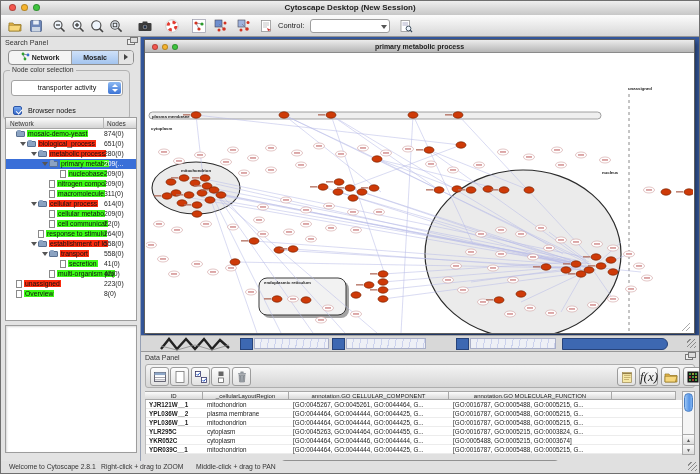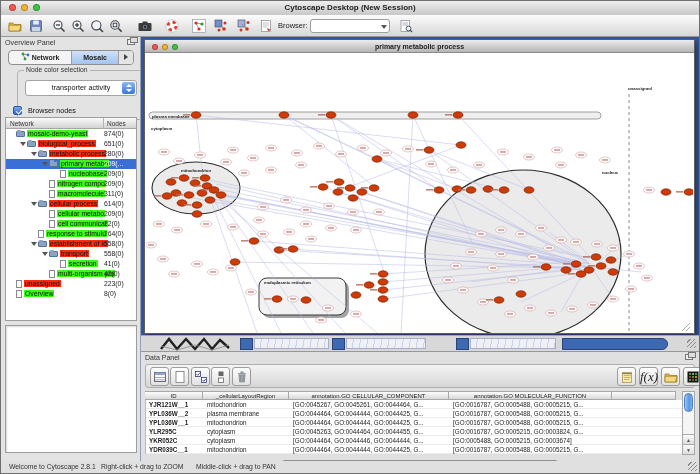--- a/index.html
+++ b/index.html
@@ -24,21 +24,21 @@
   .control-panel{position:absolute;left:0;top:36px;width:140px;bottom:12px;background:#e3e3e3;border-right:1px solid #96a0b4;}
   .cp-header{height:12px;font-size:7.2px;color:#333;line-height:12px;padding-left:4px;}
   .float-ic{position:absolute;right:5px;top:3px;width:8px;height:6px;border:1px solid #777;background:#eee;}
   .float-ic::after{content:"";position:absolute;left:2px;top:-3px;width:6px;height:4px;border:1px solid #777;background:#ddd;}
   .cp-tabs{position:absolute;top:13px;left:7px;width:126px;height:15px;display:flex;border:1px solid #8f8f8f;border-radius:4px;overflow:hidden;background:#f4f4f4;}
   .cp-tab{font-size:7px;font-weight:bold;color:#222;text-align:center;line-height:14px;border-right:1px solid #9f9f9f;white-space:nowrap;overflow:hidden;}
   .cp-tab.network{width:64px;}
   .cp-tab.mosaic{width:48px;background:linear-gradient(#cfe1f8,#a3c4ef);}
   .cp-tab.more{width:14px;border-right:none;background:#e4e4e4;}
   .tri-right{display:inline-block;width:0;height:0;border-top:3px solid transparent;border-bottom:3px solid transparent;border-left:4px solid #444;}
-  .groupbox{position:absolute;top:33px;left:16px;width:127px;height:50px;border:1px solid #b2b2b2;border-radius:4px;}
+  .groupbox{position:absolute;top:33px;left:2px;width:127px;height:50px;border:1px solid #b2b2b2;border-radius:4px;}
   .legend{position:absolute;top:-5px;left:6px;background:#e3e3e3;padding:0 2px;font-size:6.8px;color:#333;}
   .combo{position:absolute;top:9px;left:7px;width:112px;height:16px;background:#fff;border:1px solid #a3a3a3;border-radius:3px;font-size:7.2px;line-height:14px;color:#111;text-align:center;}
   .combo-btn{position:absolute;right:1px;top:1px;width:13px;height:12px;border-radius:2px;background:linear-gradient(#8db9f2,#3c74d6);}
   .combo-btn::before{content:"";position:absolute;left:3.5px;top:2px;border-left:3px solid transparent;border-right:3px solid transparent;border-bottom:3.5px solid #fff;}
   .combo-btn::after{content:"";position:absolute;left:3.5px;bottom:2px;border-left:3px solid transparent;border-right:3px solid transparent;border-top:3.5px solid #fff;}
   .cb-row{position:absolute;top:68px;left:12px;height:12px;}
   .checkbox{position:absolute;left:0;top:1px;width:9px;height:9px;border-radius:2px;background:linear-gradient(#79aaf0,#3668c9);border:1px solid #2b55a8;}
   .checkbox::after{content:"";position:absolute;left:1.5px;top:1.5px;width:5px;height:2.5px;border-left:1.5px solid #fff;border-bottom:1.5px solid #fff;transform:rotate(-48deg);}
   .cb-label{position:absolute;left:15px;top:0;font-size:7.2px;color:#111;line-height:12px;white-space:nowrap;}
   .tree{position:absolute;top:80px;left:4px;width:132px;height:204px;background:#fff;border:1px solid #9d9d9d;overflow:hidden;}
@@ -199,35 +199,35 @@
       </span>
     <span class="tb-btn" style="left:256px">
         <svg width="14" height="14" viewBox="0 0 14 14">
           <rect x="2.5" y="1.5" width="9" height="11" fill="#fff" stroke="#888" stroke-width="0.7"></rect>
           <line x1="4" y1="4" x2="10" y2="4" stroke="#aaa" stroke-width="0.7"></line>
           <line x1="4" y1="6" x2="10" y2="6" stroke="#aaa" stroke-width="0.7"></line>
           <line x1="4" y1="8" x2="8" y2="8" stroke="#aaa" stroke-width="0.7"></line>
           <path d="M8 9l4 2-3 1z" fill="#c33"></path>
         </svg>
       </span>
-    <span class="search-label">Browser:</span>
+    <span class="search-label">Control:</span>
     <span class="search-combo"><span></span><span class="combo-arr"></span></span>
     <span class="tb-btn" style="left:396px">
         <svg width="14" height="14" viewBox="0 0 14 14">
           <rect x="2" y="1.5" width="8.5" height="11" fill="#fff" stroke="#888" stroke-width="0.7"></rect>
           <line x1="3.5" y1="4" x2="9" y2="4" stroke="#99b" stroke-width="0.8"></line>
           <line x1="3.5" y1="6" x2="9" y2="6" stroke="#99b" stroke-width="0.8"></line>
           <circle cx="9.5" cy="9.5" r="2.4" fill="#eef4fb" stroke="#345" stroke-width="0.9"></circle>
           <line x1="11.2" y1="11.2" x2="13" y2="13" stroke="#345" stroke-width="1.2"></line>
         </svg>
       </span>
   </div>
 
   <div class="control-panel">
-    <div class="cp-header">Overview Panel</div>
+    <div class="cp-header">Search Panel</div>
     <span class="float-ic" style="top:2px"></span>
     <div class="cp-tabs">
       <div class="cp-tab network"><svg width="9" height="9" viewBox="0 0 9 9" style="vertical-align:-1px">
             <line x1="2" y1="2" x2="7" y2="3" stroke="#567" stroke-width="0.7"></line>
             <line x1="2" y1="2" x2="4" y2="7" stroke="#567" stroke-width="0.7"></line>
             <circle cx="2" cy="2" r="1.4" fill="#2fa12f"></circle>
             <circle cx="7" cy="3" r="1.4" fill="#3a6fd0"></circle>
             <circle cx="4" cy="7" r="1.4" fill="#2fa12f"></circle>
           </svg> <span>Network</span></div>
       <div class="cp-tab mosaic"><span>Mosaic</span></div>

